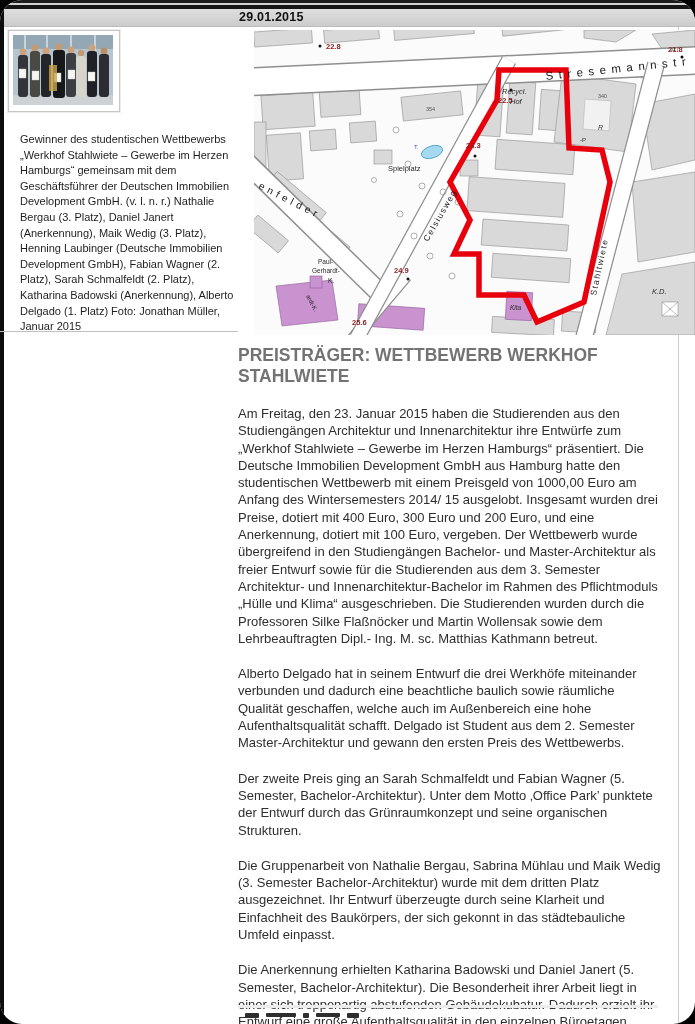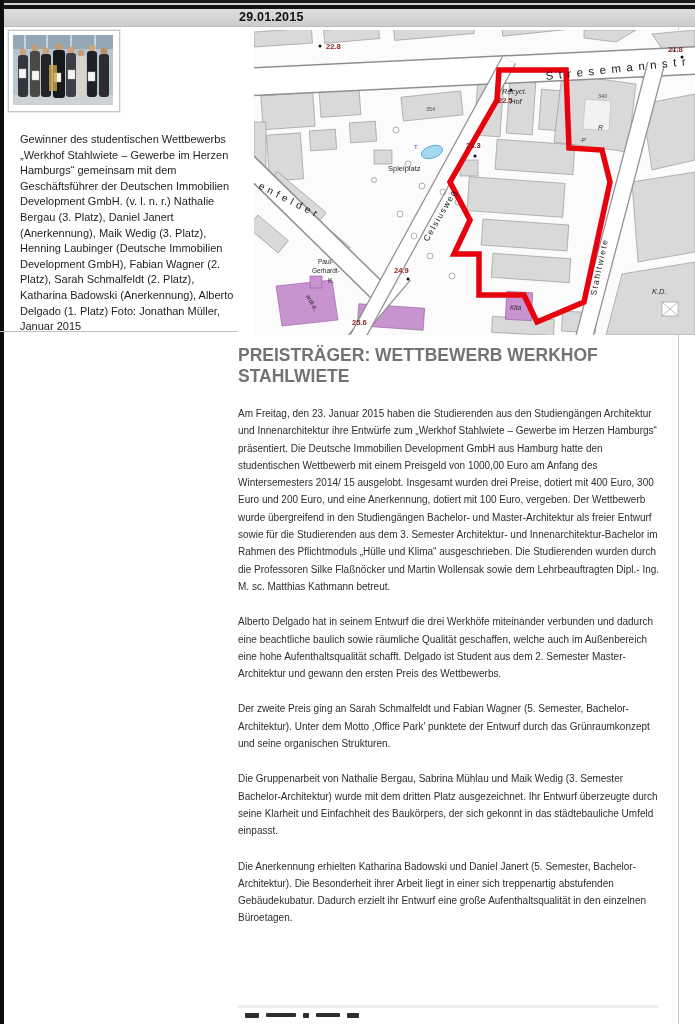--- a/index.html
+++ b/index.html
@@ -1,17 +1,17 @@
 <!DOCTYPE html>
 <html><head>
 <meta charset="utf-8">
 <style>
   html,body{margin:0;padding:0;background:#000;}
   .page{position:relative;width:695px;height:1024px;background:#ffffff;overflow:hidden;
-        font-family:"Liberation Sans",sans-serif;}
+        font-family:"Liberation Sans",sans-serif;border-radius:22px;}
   .abs{position:absolute;}
   
   .bar1{left:0;top:0;width:695px;height:3px;background:#1c1c1c;}
   .bargap{left:0;top:3px;width:695px;height:2px;background:#d2d2d2;}
   .bar2{left:0;top:5px;width:695px;height:4px;background:#151515;}
   .dateband{left:4px;top:9px;width:691px;height:17px;
             background:linear-gradient(#dedede,#cccccc);border-bottom:1px solid #bcbcbc;}
   .date{left:239px;top:10px;font-size:12.5px;font-weight:bold;color:#111;letter-spacing:.2px;}
   .edge-left{left:0;top:0;width:4px;height:1024px;background:#0d0d0d;}
   .right-divider{left:678px;top:27px;width:1px;height:997px;background:#cccccc;}
@@ -24,21 +24,21 @@
   .caption{position:absolute;left:8px;top:97px;width:214px;font-size:11px;line-height:15.6px;
            color:#1e1e1e;margin:8px;z-index:2;}
   .left-divider{position:absolute;left:-4px;top:304px;width:238px;height:1px;background:#bfbfbf;z-index:1;}
 
   
   .right-col{left:237px;top:27px;width:441px;height:997px;}
   .map{position:absolute;left:17px;top:3px;width:441px;height:305px;background:#c2410c;}
   .article{position:absolute;left:1px;top:311px;width:424px;}
   .article h1{font-size:17.5px;line-height:21px;font-weight:bold;color:#737373;margin:7px 0 10px;}
   .article h2{font-size:15.5px;line-height:19px;font-weight:bold;color:#1d1d1d;margin:17px 0 7px;}
-  .article p{font-size:10px;line-height:17.3px;color:#2e2e2e;margin:18px 0 12px;}
+  .article p{font-size:13px;line-height:17.3px;color:#2e2e2e;margin:18px 0 12px;}
   .ghost-line{position:absolute;left:1px;top:978px;width:420px;height:3px;background:#ececec;}
   .clipped-heading{position:absolute;left:8px;top:986px;width:140px;height:6px;overflow:hidden;
                    display:flex;gap:7px;align-items:flex-start;}
   .clipped-heading span{display:block;background:#2e2e2e;border-radius:1px;height:5px;}
   .lt1{width:14px;} .lt2{width:30px;height:4px!important;} .lt3{width:6px;} .lt4{width:24px;height:4px!important;} .lt5{width:12px;}
 
   
   text{font-family:"Liberation Sans",sans-serif;}
   .elev{fill:#8e2020;font-size:7.5px;font-weight:bold;}
   .street-name{fill:#1a1a1a;}

